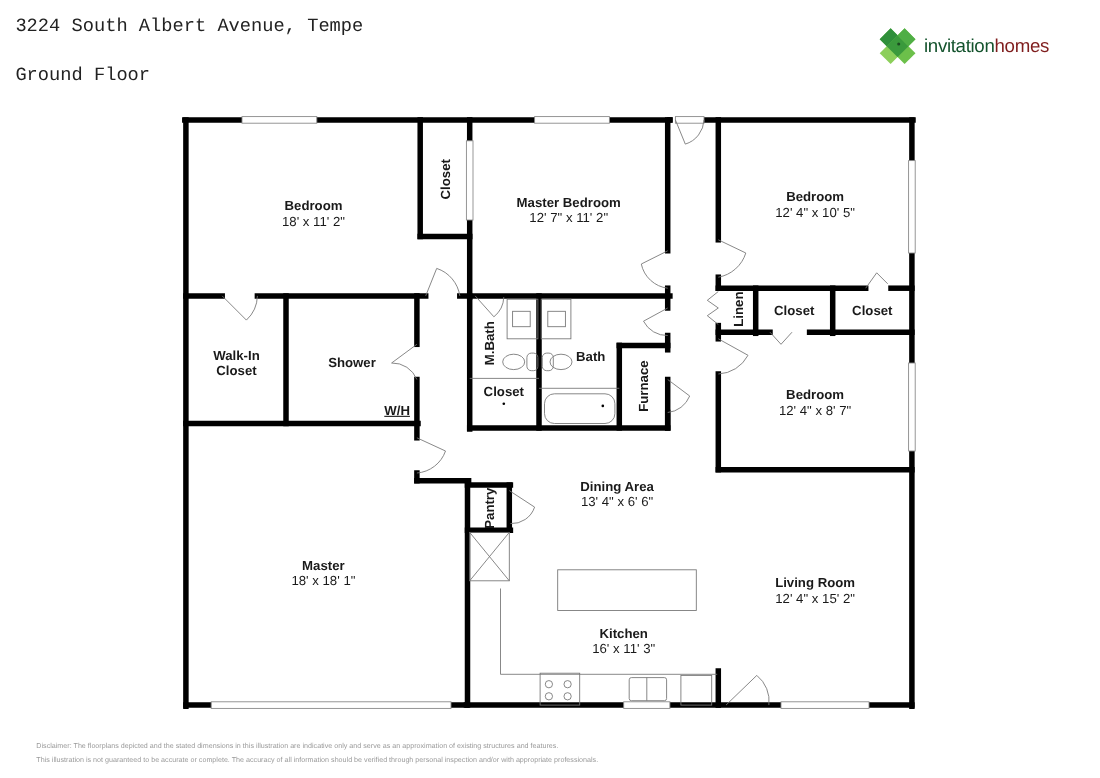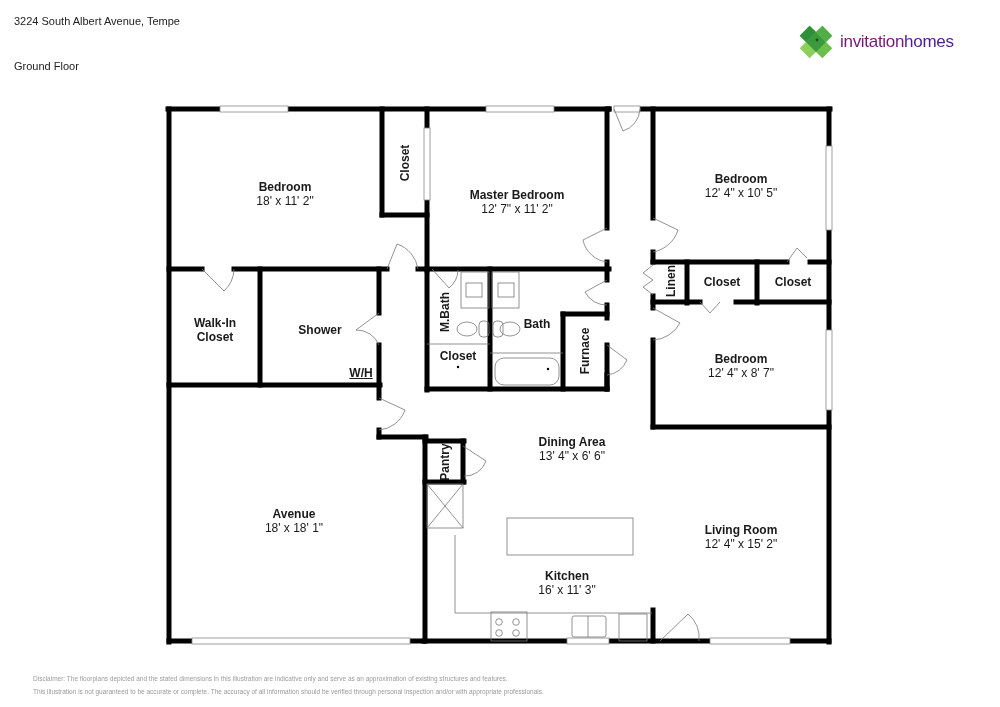--- a/index.html
+++ b/index.html
@@ -1,23 +1,23 @@
 <!DOCTYPE html>
 <html><head>
 <meta charset="utf-8">
 <style>
   html, body { margin: 0; padding: 0; background: #ffffff; }
   body { width: 1000px; height: 707px; position: relative; overflow: hidden; font-family: "Liberation Sans", sans-serif; color: #1a1a1a; }
-  .header-text { position: absolute; left: 14px; font-size: 11px; color: #222; }
+  .header-text { position: absolute; left: 14px; font-size: 17px; color: #222; font-family: Liberation Mono, monospace; }
   #address { top: 15px; }
   #floor { top: 33px; margin-top: 27px; }
   .logo { position: absolute; left: 798px; top: 24px; display: flex; align-items: center; }
   .logo-text { font-size: 17px; margin-left: 6px; letter-spacing: -0.3px; font-family: "Liberation Sans", sans-serif; }
-  .logo-a { color: #701a75; }
-  .logo-b { color: #4c1d95; }
+  .logo-a { color: #14532d; }
+  .logo-b { color: #7f1d1d; }
   .plan { position: absolute; left: 0; top: 0; }
   .room-label { position: absolute; text-align: center; transform: translate(-50%, 0); white-space: nowrap; line-height: 14px; }
   .room-name { font-weight: bold; font-size: 12px; display: block; }
   .room-dim { font-size: 12px; display: block; }
   .vlabel { position: absolute; font-weight: bold; font-size: 12px; transform: translate(-50%,-50%) rotate(-90deg); white-space: nowrap; }
   .disclaimer { position: absolute; left: 33px; font-size: 6.5px; color: #9a9a9a; white-space: nowrap; }
   #disc1 { top: 675px; }
   #disc2 { top: 688px; }
 </style>
 </head>
@@ -193,21 +193,21 @@
   <circle cx="458" cy="367" r="1.2" fill="#000"></circle>
   <circle cx="548" cy="369" r="1.2" fill="#000"></circle>
 </svg>
 
 <div class="room-label" style="left:285px;top:180px;">
   <span class="room-name">Bedroom</span>
   <span class="room-dim">18' x 11' 2"</span>
 </div>
 <div class="vlabel" style="left:405px;top:163px;">Closet</div>
 
-<div class="room-label" style="left:517px;top:177px;margin-top:11px;">
+<div class="room-label" style="left:517px;top:177px;">
   <span class="room-name">Master Bedroom</span>
   <span class="room-dim">12' 7" x 11' 2"</span>
 </div>
 
 <div class="room-label" style="left:741px;top:172px;">
   <span class="room-name">Bedroom</span>
   <span class="room-dim">12' 4" x 10' 5"</span>
 </div>
 
 <div class="vlabel" style="left:671px;top:281px;">Linen</div>
@@ -237,29 +237,29 @@
 <div class="room-label" style="left:537px;top:317px;">
   <span class="room-name">Bath</span>
 </div>
 <div class="vlabel" style="left:585px;top:351px;">Furnace</div>
 
 <div class="room-label" style="left:741px;top:352px;">
   <span class="room-name">Bedroom</span>
   <span class="room-dim" <="" span="">12' 4" x 8' 7"</span>
   </div>
 
-<div class="room-label" style="left:561px;top:435px;margin-left:11px;">
+<div class="room-label" style="left:561px;top:435px;">
   <span class="room-name">Dining Area</span>
   <span class="room-dim">13' 4" x 6' 6"</span>
 </div>
 
 <div class="vlabel" style="left:445px;top:462px;">Pantry</div>
 
 <div class="room-label" style="left:294px;top:507px;">
-  <span class="room-name">Avenue</span>
+  <span class="room-name">Master</span>
   <span class="room-dim">18' x 18' 1"</span>
 </div>
 
 <div class="room-label" style="left:567px;top:569px;">
   <span class="room-name">Kitchen</span>
   <span class="room-dim">16' x 11' 3"</span>
 </div>
 
 <div class="room-label" style="left:741px;top:523px;">
   <span class="room-name">Living Room</span>

